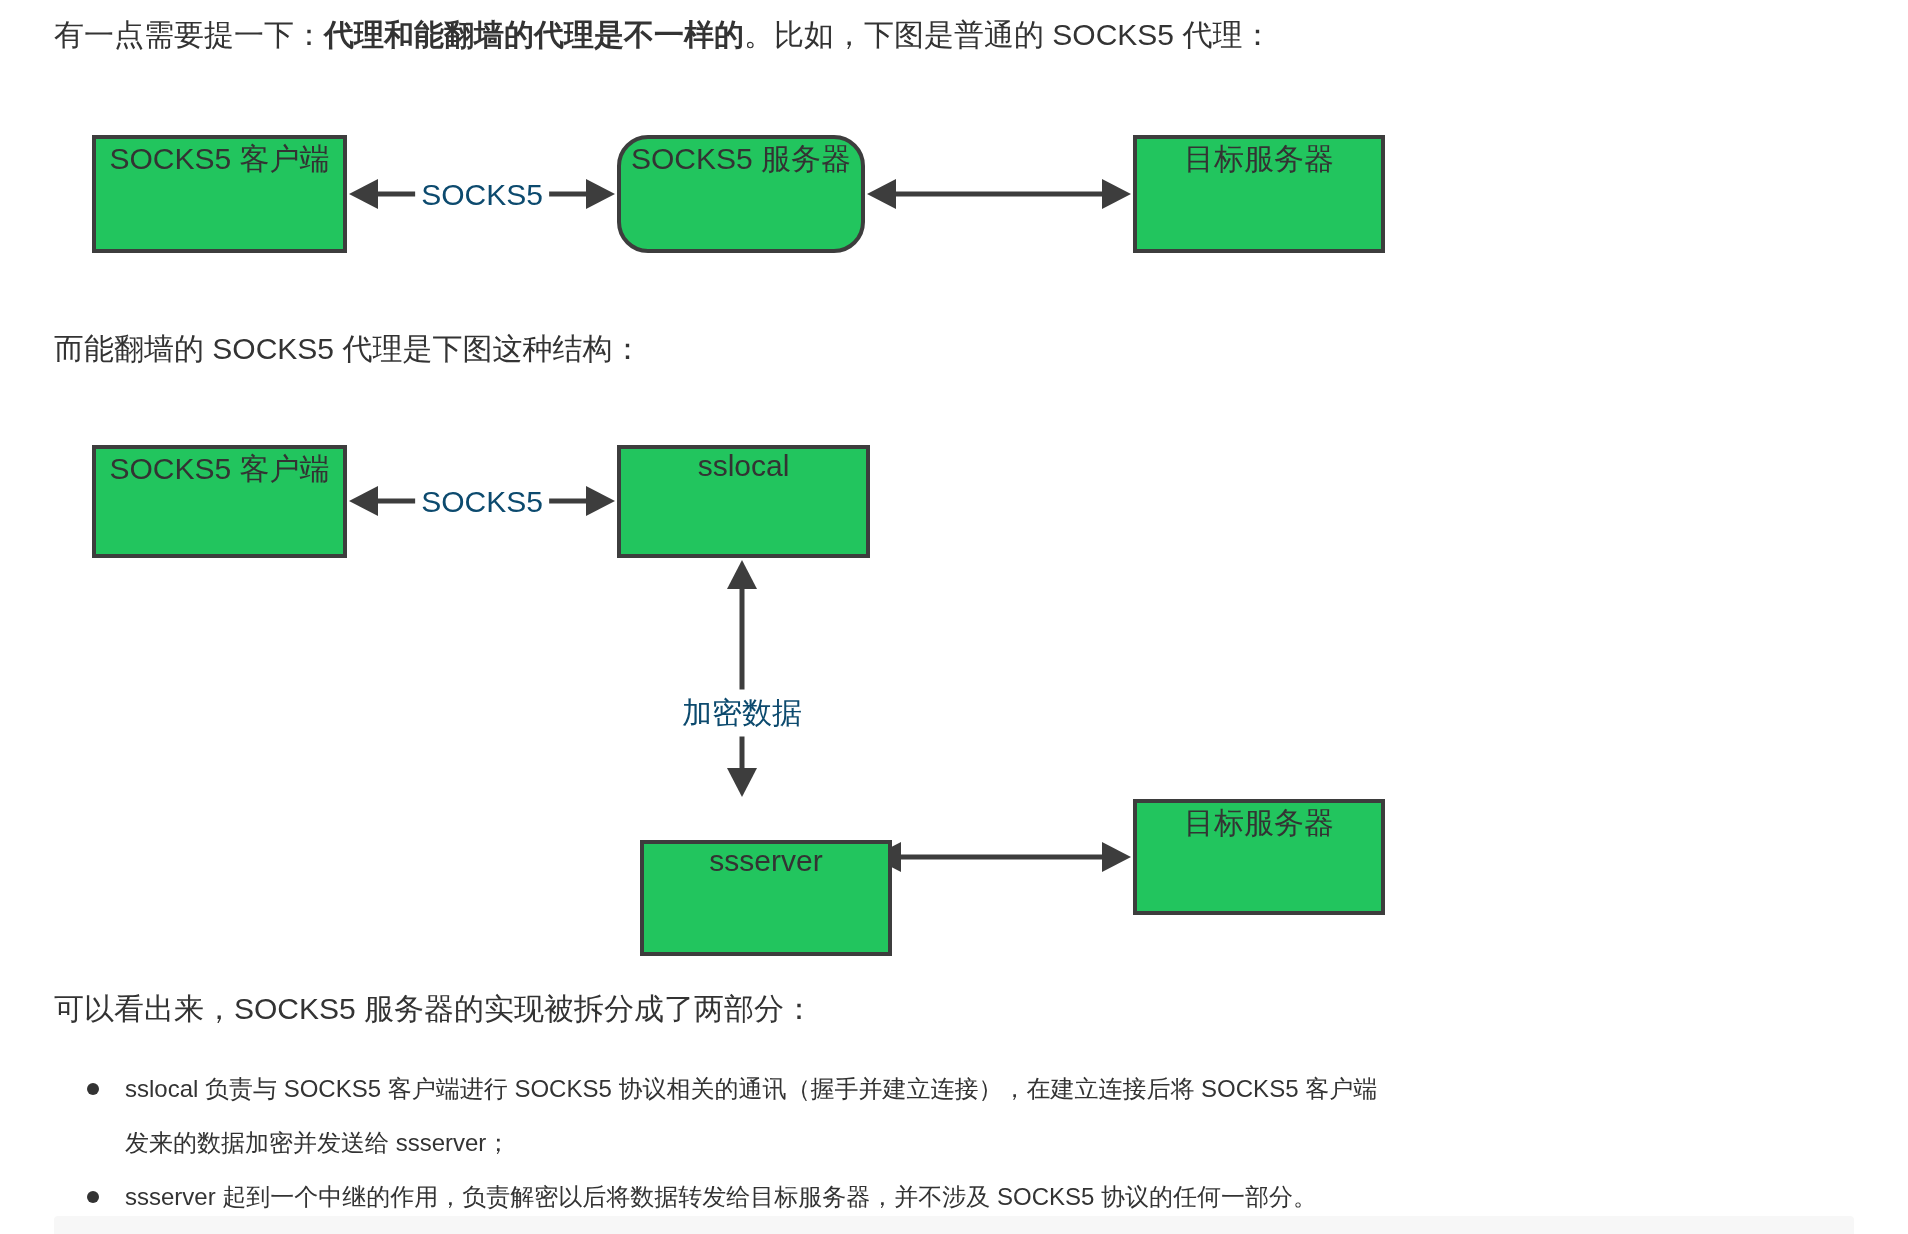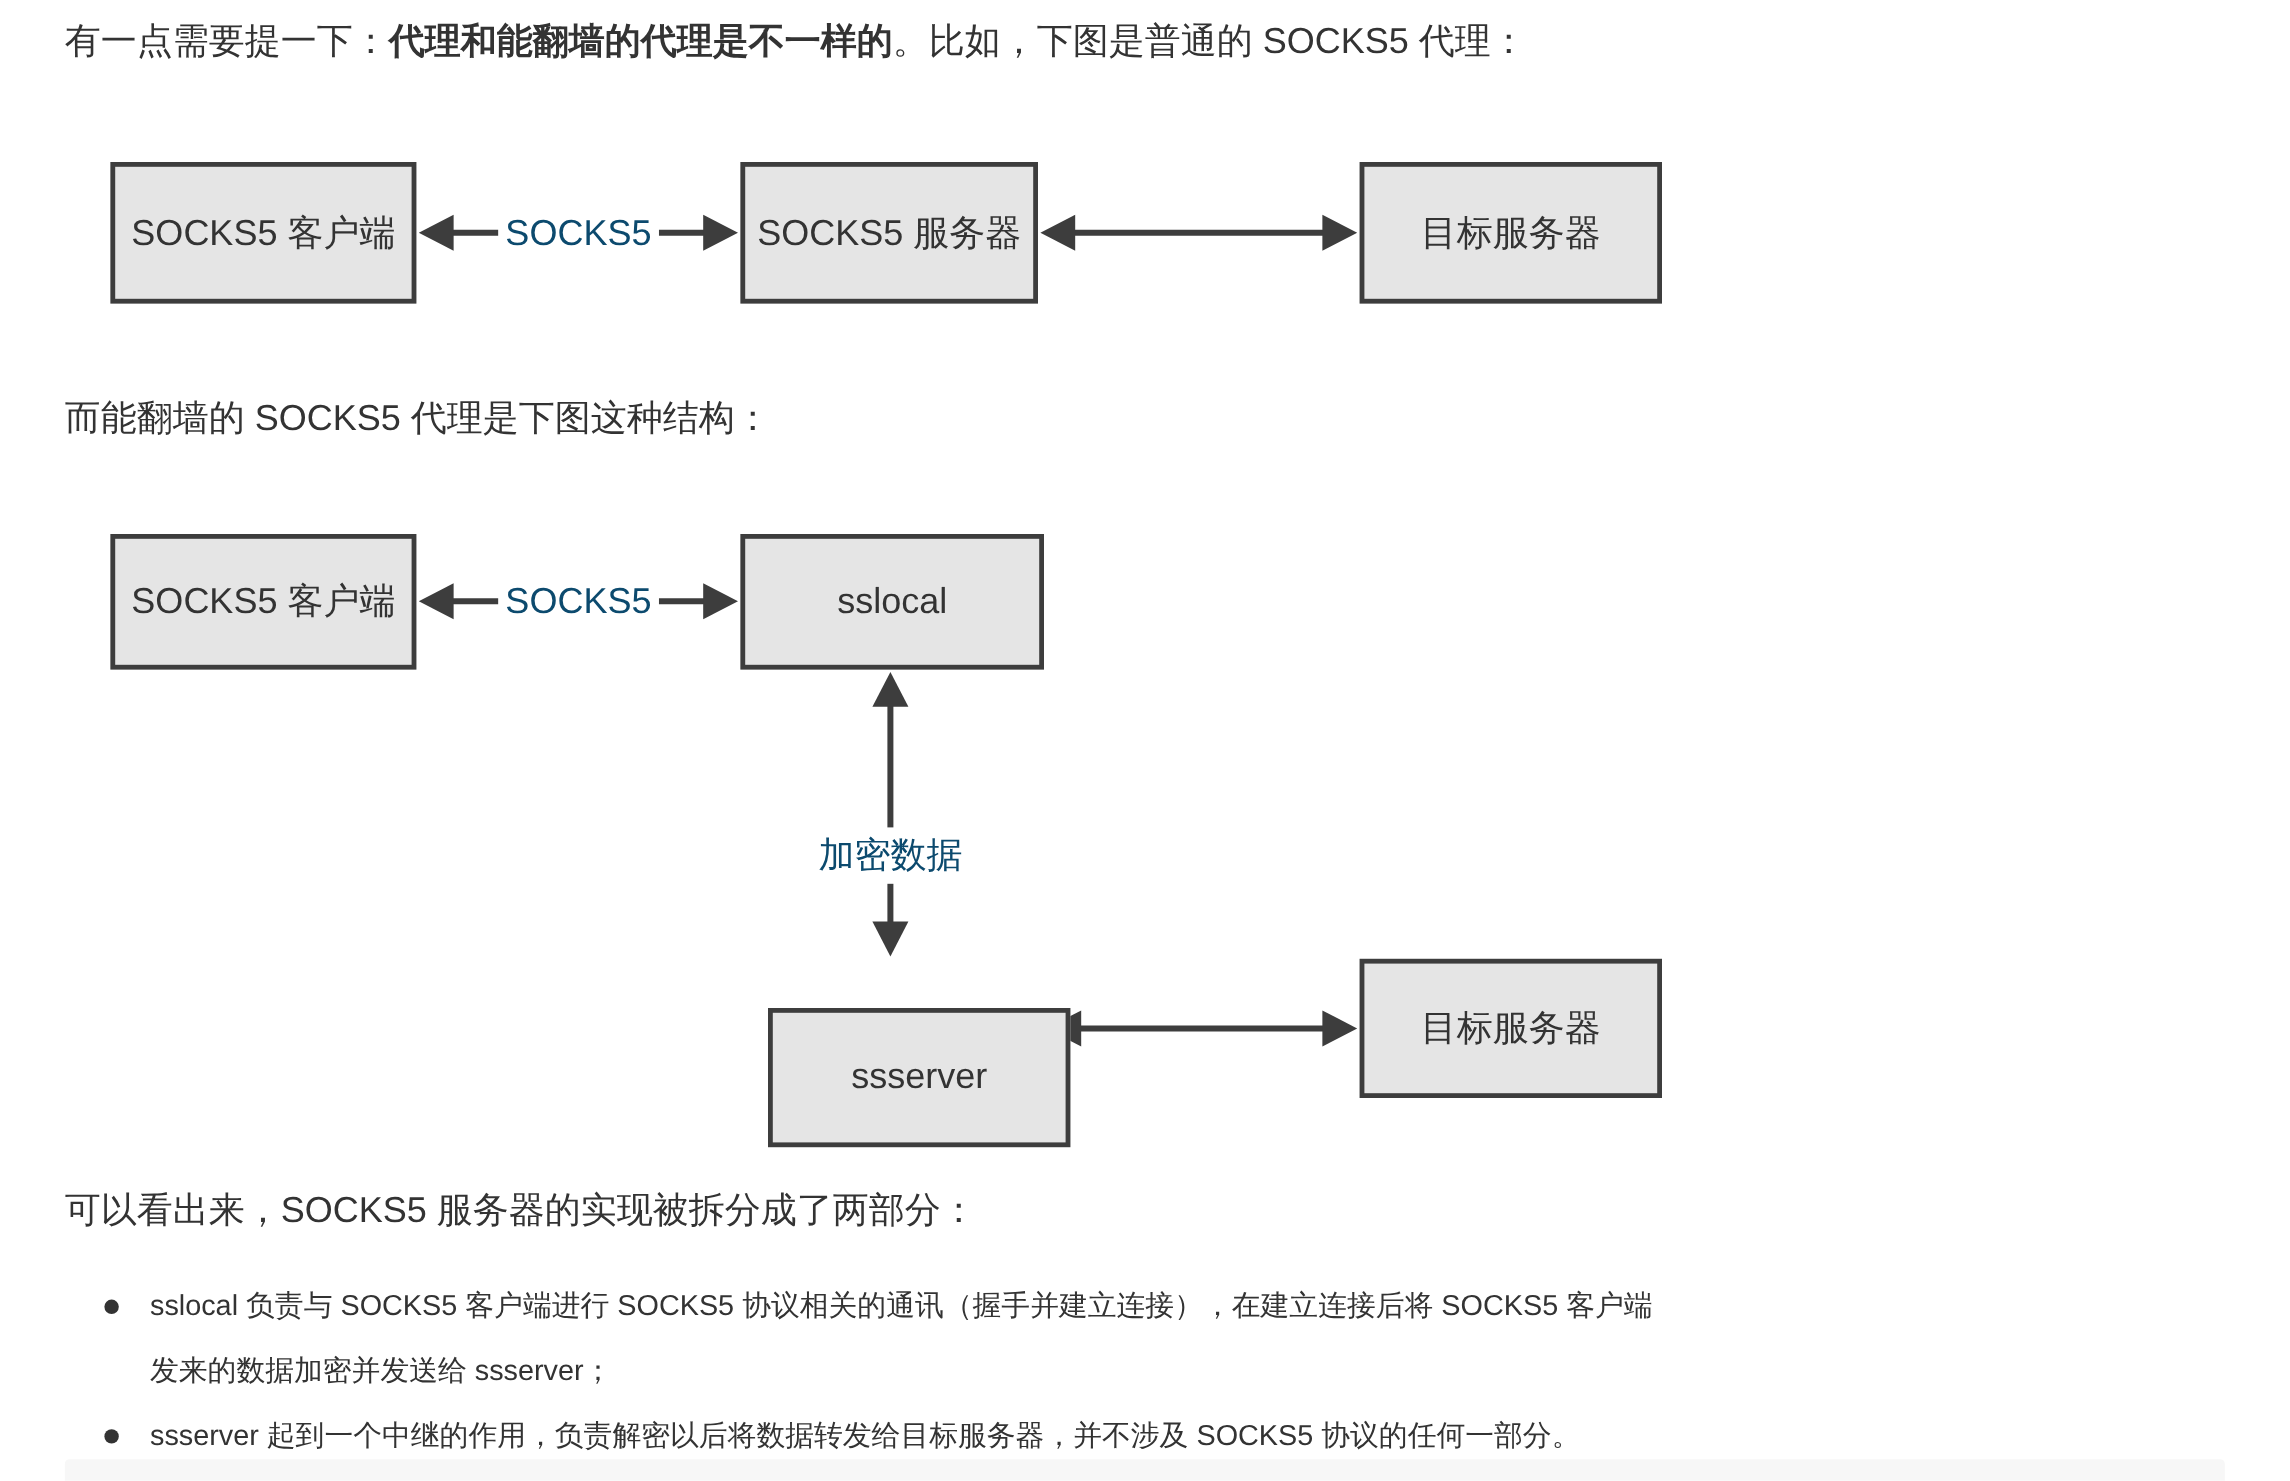--- a/index.html
+++ b/index.html
@@ -14,27 +14,27 @@
     font-size: 30px; line-height: 36px; color: #333333; white-space: nowrap;
     margin: 0;
   }
   #p1 { top: 17px; }
   #p2 { top: 331px; text-align: right; }
   #p3 { top: 991px; }
   .para strong { font-weight: 700; }
 
   .dbox {
     position: absolute; box-sizing: border-box;
-    border: 4px solid #3d3d3d; background: #e5e5e5;
-    display: flex; align-items: center; justify-content: center;
+    border: 4px solid #3d3d3d; background: #22c55e;
+    display: flex; justify-content: center;
     font-size: 30px; color: #333333; white-space: nowrap;
   }
   
   #d1b1 { left: 92px;  top: 135px; width: 255px; height: 118px; }
-  #d1b2 { left: 617px; top: 135px; width: 248px; height: 118px; }
+  #d1b2 { left: 617px; top: 135px; width: 248px; height: 118px; border-radius: 31px; }
   #d1b3 { left: 1133px; top: 135px; width: 252px; height: 118px; }
   
   #d2b1 { left: 92px;  top: 445px; width: 255px; height: 113px; }
   #d2b2 { left: 617px; top: 445px; width: 253px; height: 113px; }
   #d2b3 { left: 640px; top: 799px; width: 252px; height: 116px; margin-top: 41px; }
   #d2b4 { left: 1133px; top: 799px; width: 252px; height: 116px; }
 
   .arrows {
     position: absolute; left: 0; top: 0; width: 1908px; height: 1234px;
     pointer-events: none;

